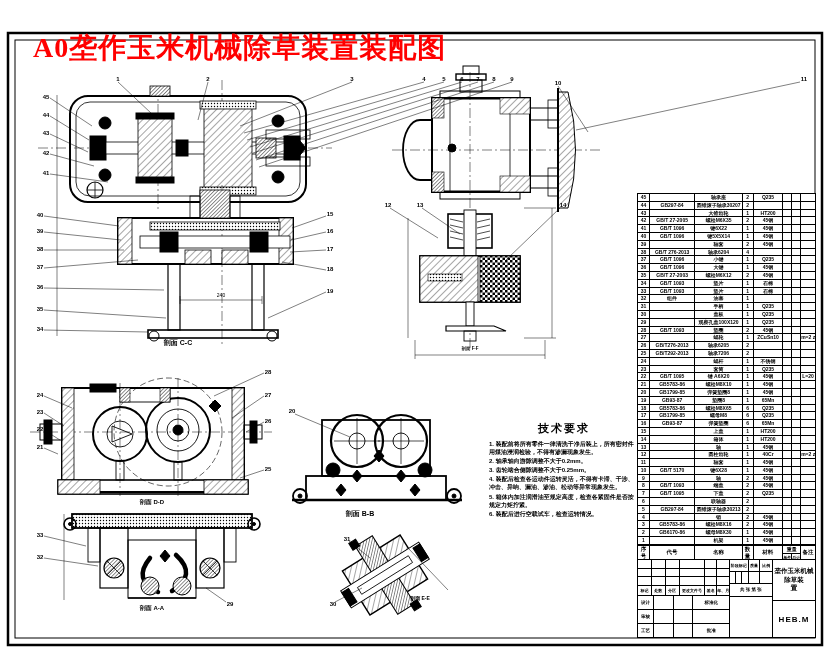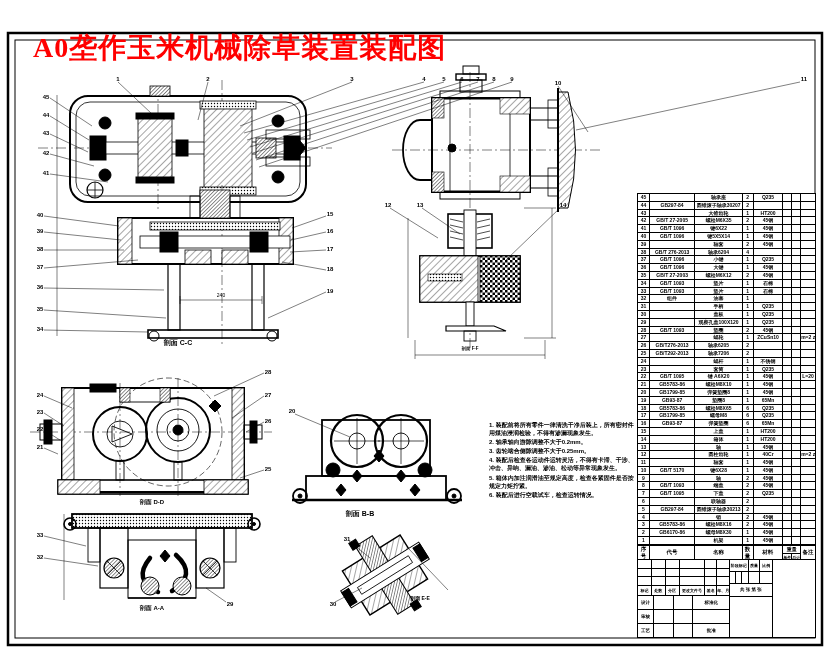--- a/index.html
+++ b/index.html
@@ -394,20 +394,21 @@
       <text x="46" y="155">42</text>
       <text x="46" y="135">43</text>
       <text x="46" y="117">44</text>
       <text x="46" y="99">45</text>
     </g>
   </svg>
 
   <div id="main-title">A0垄作玉米机械除草装置装配图</div>
 
   <div id="tech">
+    <div class="th">技术要求</div>
     <div>
 
     <div class="ti">1. 装配前将所有零件一律清洗干净后装上，所有密封件用煤油浸润检验，不得有渗漏现象发生。</div>
         <div class="ti">2. 轴承轴向游隙调整不大于0.2mm。</div>
         <div class="ti">3. 齿轮啮合侧隙调整不大于0.25mm。</div>
         <div class="ti">4. 装配后检查各运动件运转灵活，不得有卡滞、干涉、冲击、异响、漏油、渗油、松动等异常现象发生。</div>
         <div class="ti">5. 箱体内加注润滑油至规定高度，检查各紧固件是否按规定力矩拧紧。</div>
         <div class="ti">6. 装配后进行空载试车，检查运转情况。</div>
       </div>
   </div>
@@ -949,15 +950,22 @@
       <div class="mr2">
         <div class="mb1"></div>
           <div class="mb2"></div>
           <div class="mb3"></div>
           <div class="mb4"></div>
           <div class="mb5"></div>
       </div>
       <div class="mr3">共 张 第 张</div>
       <div class="mr4"></div>
     </div>
+    <div class="tbr">
+      <div class="ttl">
+        <span>垄作玉米机械除草装</span>
+        <span>置</span>
+      </div>
+      <div class="dno">HEB.M</div>
+    </div>
   </div>
 
 </div>
 
 </body></html>

